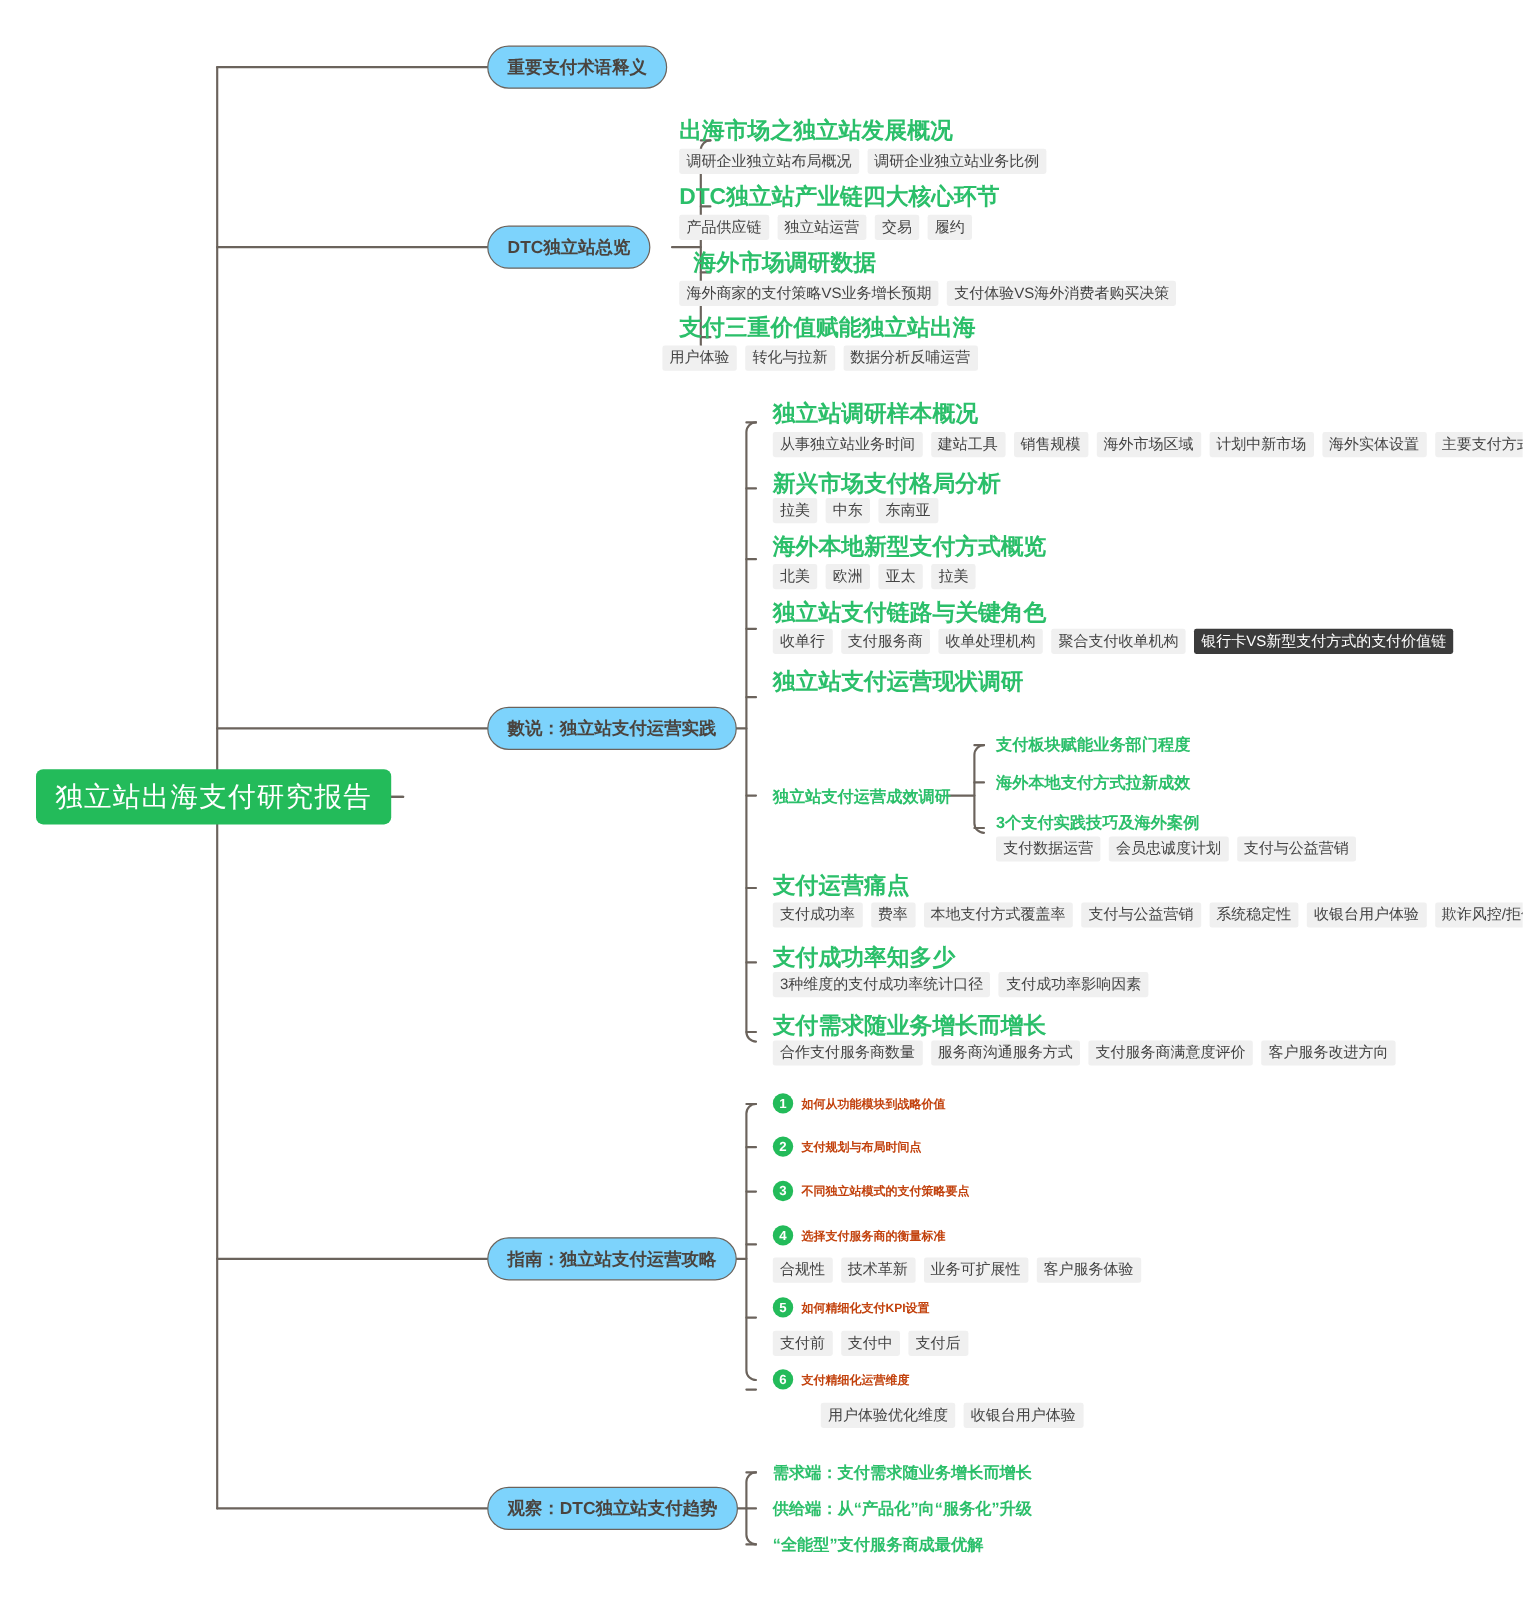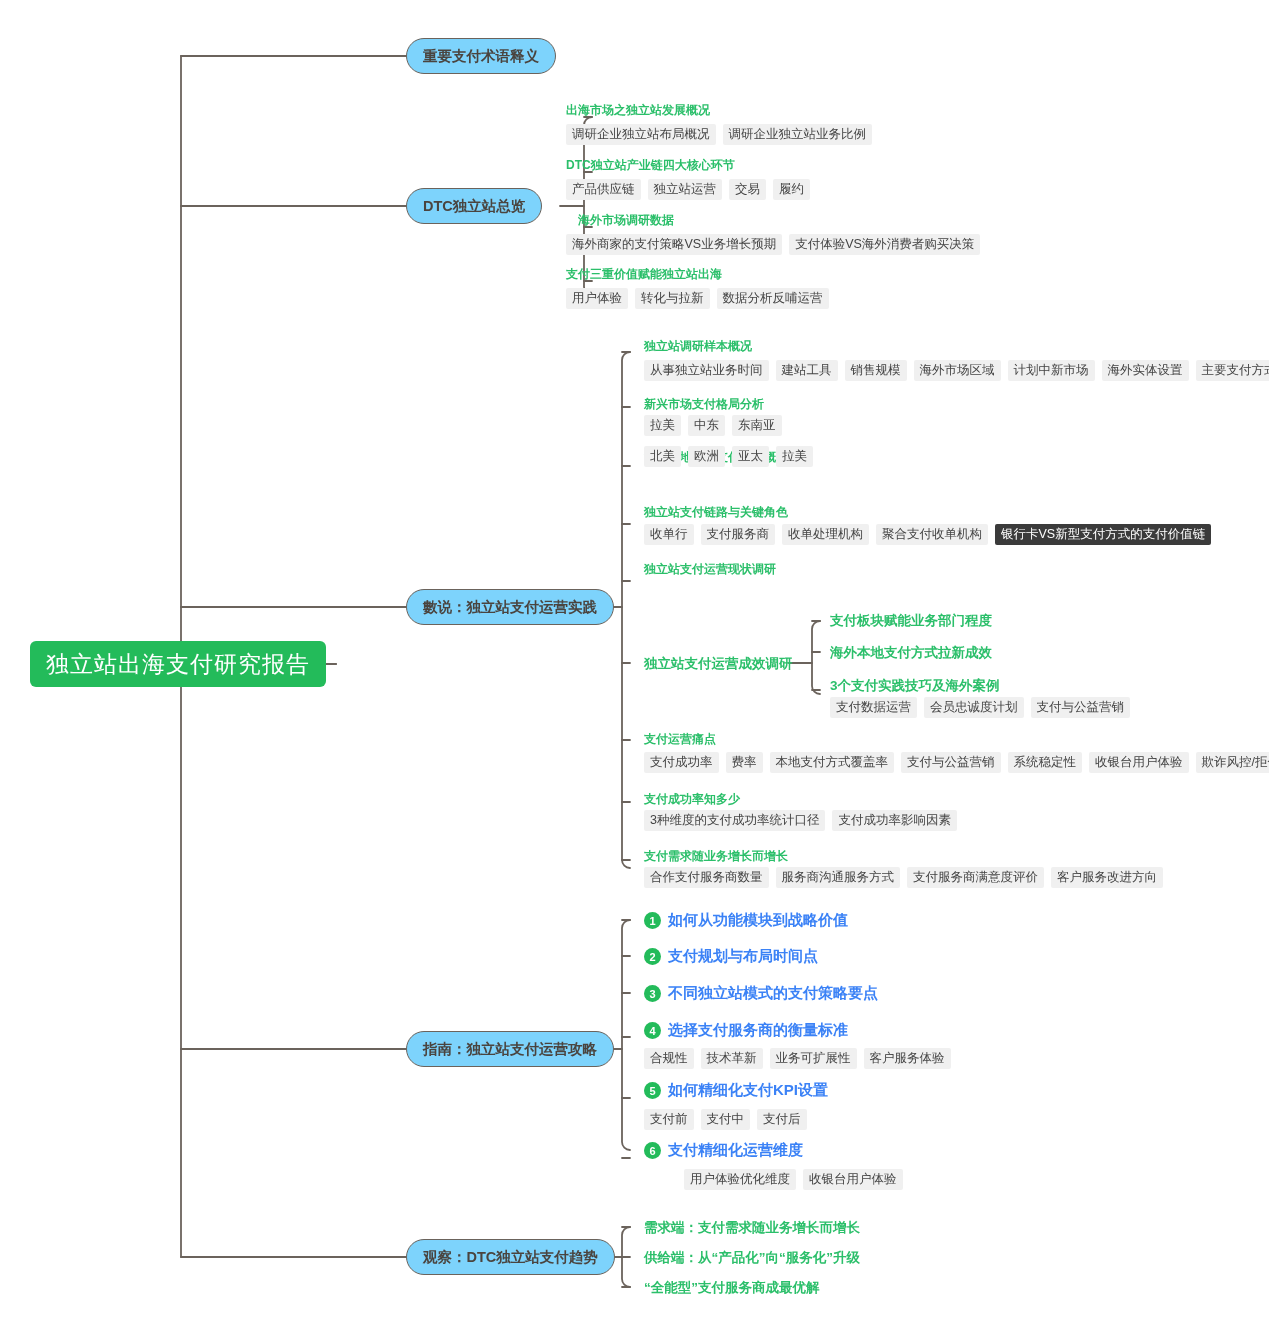--- a/index.html
+++ b/index.html
@@ -48,21 +48,21 @@
     color: #4a443f;
     font-size: 14.5px;
     font-weight: bold;
     white-space: nowrap;
   }
 
   
   .topic {
     position: absolute;
     color: #2bbf6a;
-    font-size: 12px;
+    font-size: 19px;
     font-weight: bold;
     white-space: nowrap;
     line-height: 18px;
   }
 
   
   .chips {
     position: absolute;
     display: flex;
     gap: 7px;
@@ -93,22 +93,22 @@
     width: 17px; height: 17px;
     border-radius: 50%;
     background: #23bb5a;
     color: #ffffff;
     font-size: 11px;
     display: flex; align-items: center; justify-content: center;
     flex: 0 0 auto;
     font-weight: bold;
   }
   .num-label {
-    color: #3b82f6;
-    font-size: 15px;
+    color: #c2410c;
+    font-size: 10px;
     font-weight: bold;
   }
 
   
   .subtopic {
     position: absolute;
     color: #2bbf6a;
     font-size: 13.5px;
     font-weight: bold;
     white-space: nowrap;
@@ -229,21 +229,21 @@
     <span class="chip">履约</span>
   </div>
 
   <div class="topic" style="left:566px; top:211px;margin-left:12px;">海外市场调研数据</div>
   <div class="chips" style="left:566px; top:234px;">
     <span class="chip">海外商家的支付策略VS业务增长预期</span>
     <span class="chip">支付体验VS海外消费者购买决策</span>
   </div>
 
   <div class="topic" style="left:566px; top:265px;">支付三重价值赋能独立站出海</div>
-  <div class="chips" style="left:566px; top:288px;">
+  <div class="chips" style="left:552px; top:288px;">
     <span class="chip">用户体验</span>
     <span class="chip">转化与拉新</span>
     <span class="chip">数据分析反哺运营</span>
   </div>
 
   <div class="topic" style="left:644px; top:337px;">独立站调研样本概况</div>
   <div class="chips" style="left:644px; top:360px;">
     <span class="chip">从事独立站业务时间</span>
     <span class="chip">建站工具</span>
     <span class="chip">销售规模</span>
@@ -254,21 +254,21 @@
   </div>
 
   <div class="topic" style="left:644px; top:395px;">新兴市场支付格局分析</div>
   <div class="chips" style="left:644px; top:415px;">
     <span class="chip">拉美</span>
     <span class="chip">中东</span>
     <span class="chip">东南亚</span>
   </div>
 
   <div class="topic" style="left:644px; top:448px;">海外本地新型支付方式概览</div>
-  <div class="chips" style="left:644px; top:446px;">
+  <div class="chips" style="left:644px; top:470px;">
     <span class="chip">北美</span>
     <span class="chip">欧洲</span>
     <span class="chip">亚太</span>
     <span class="chip">拉美</span>
   </div>
 
   <div class="topic" style="left:644px; top:503px;">独立站支付链路与关键角色</div>
   <div class="chips" style="left:644px; top:524px;">
     <span class="chip">收单行</span>
     <span class="chip">支付服务商</span>

